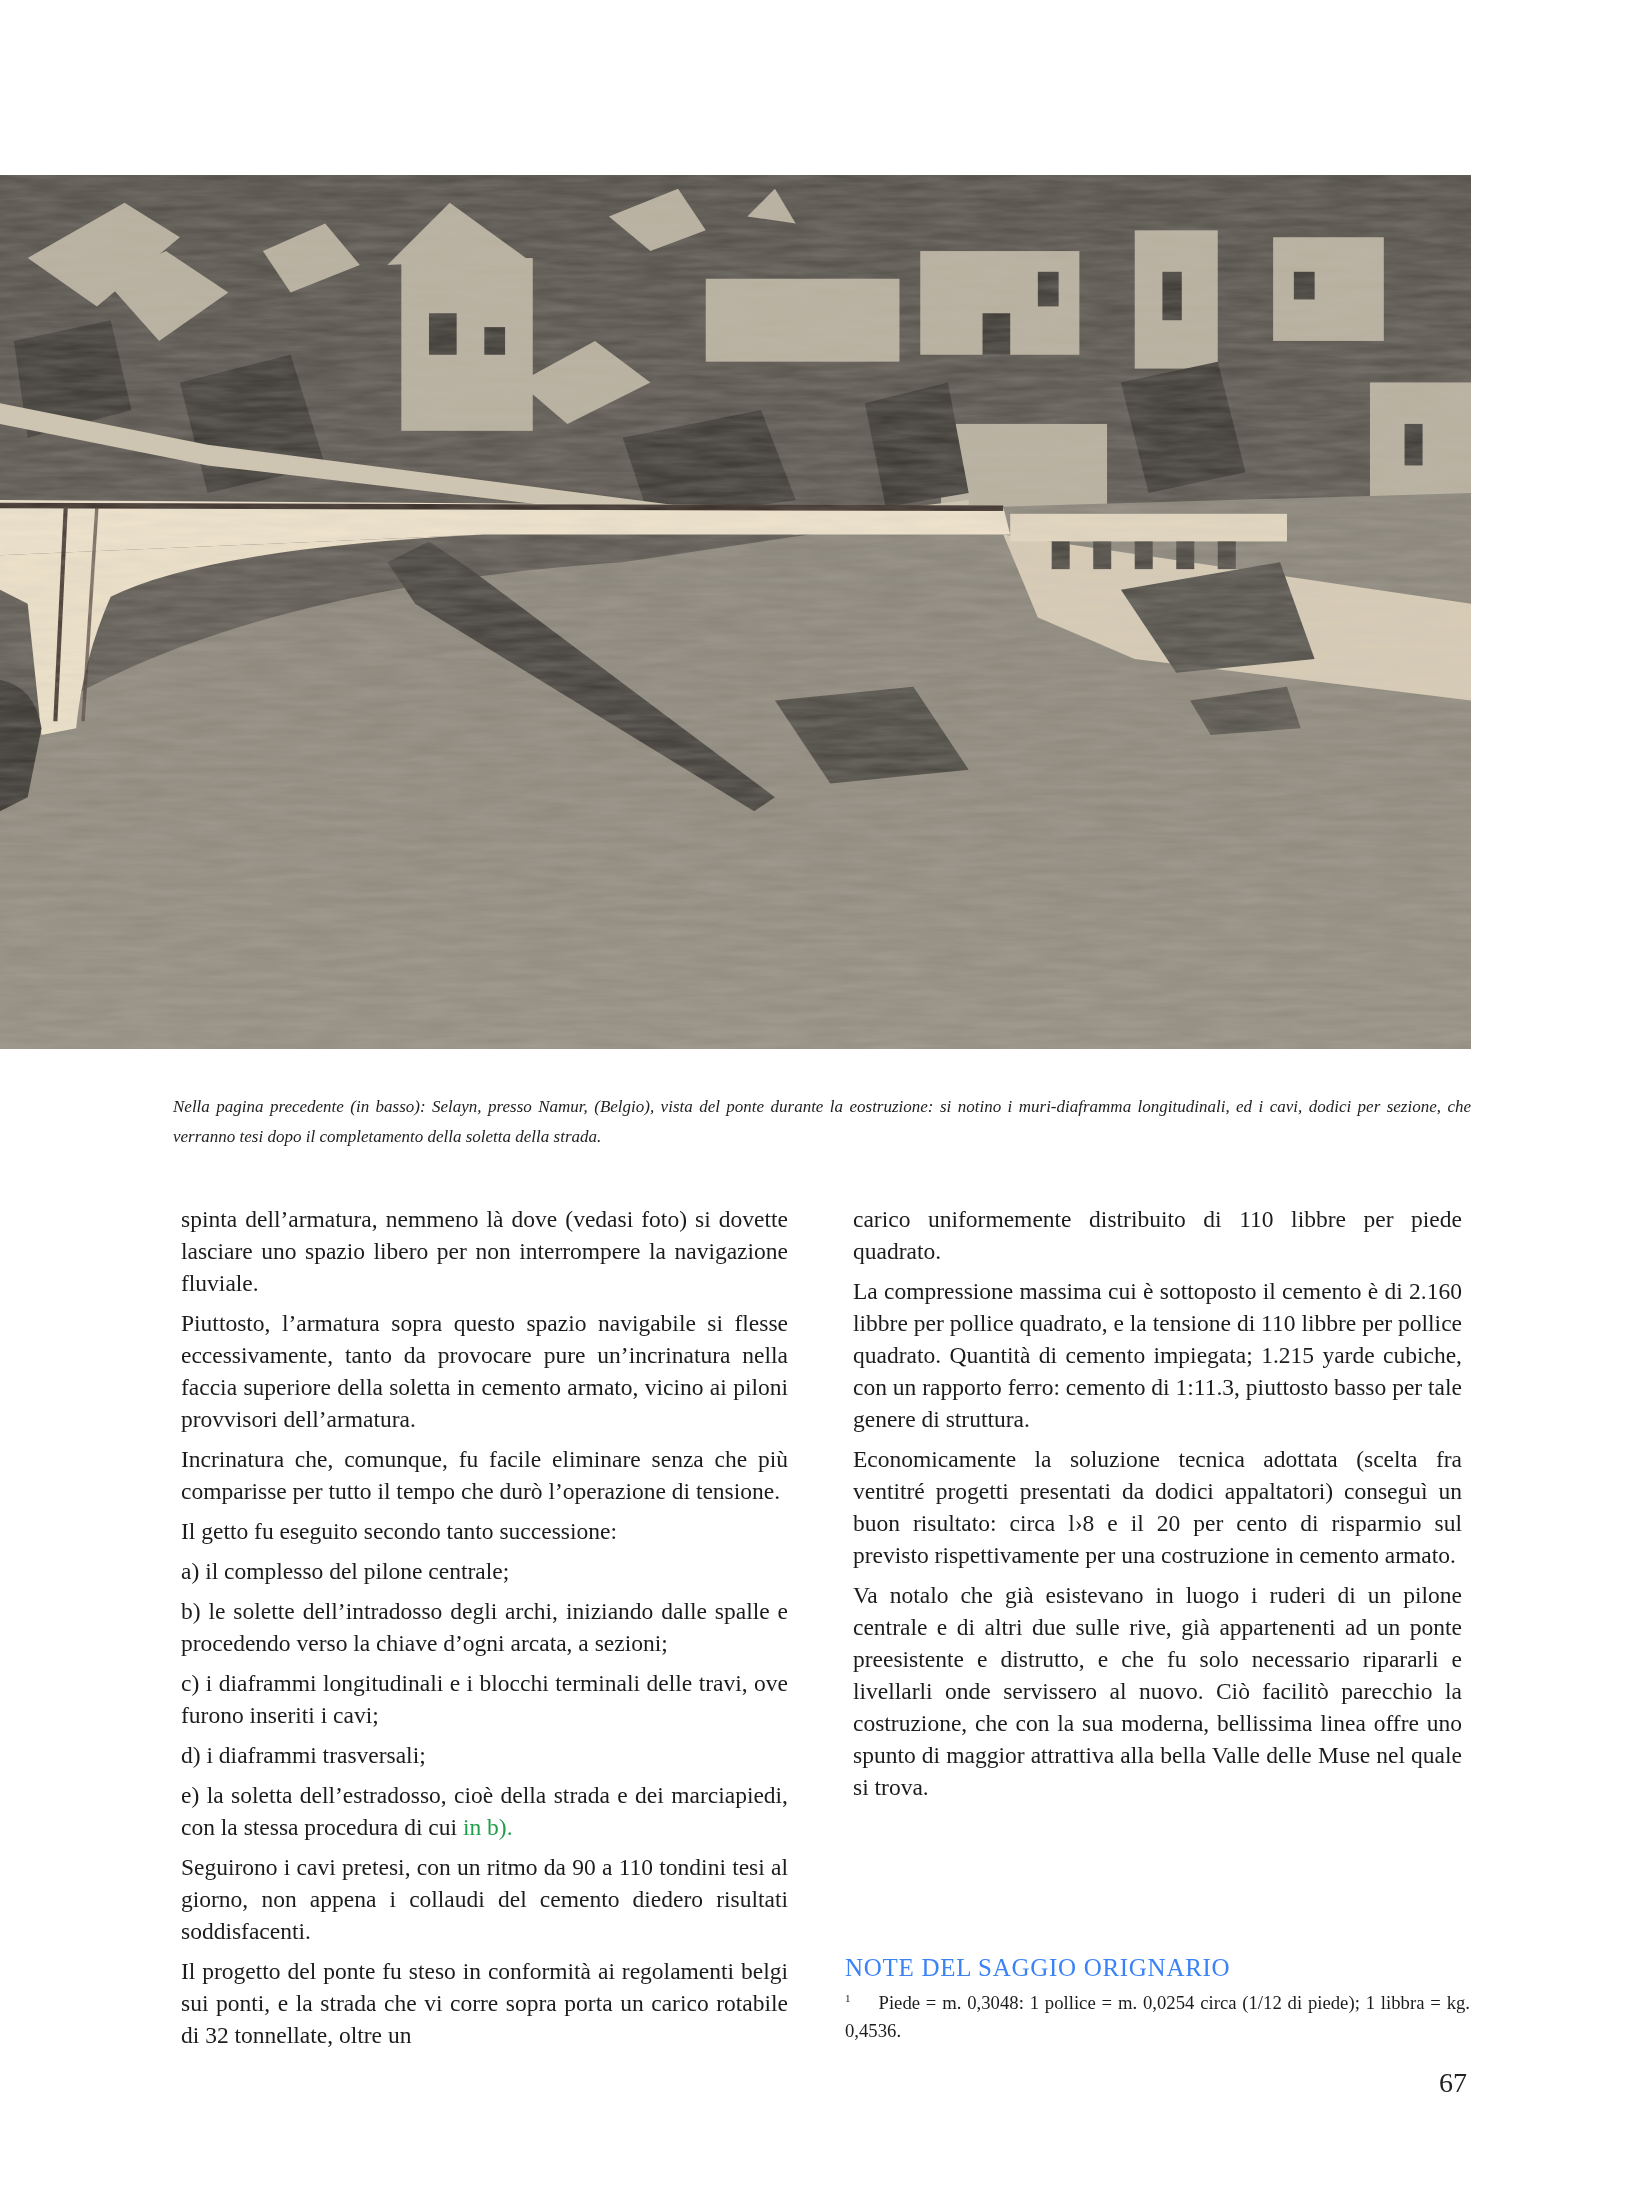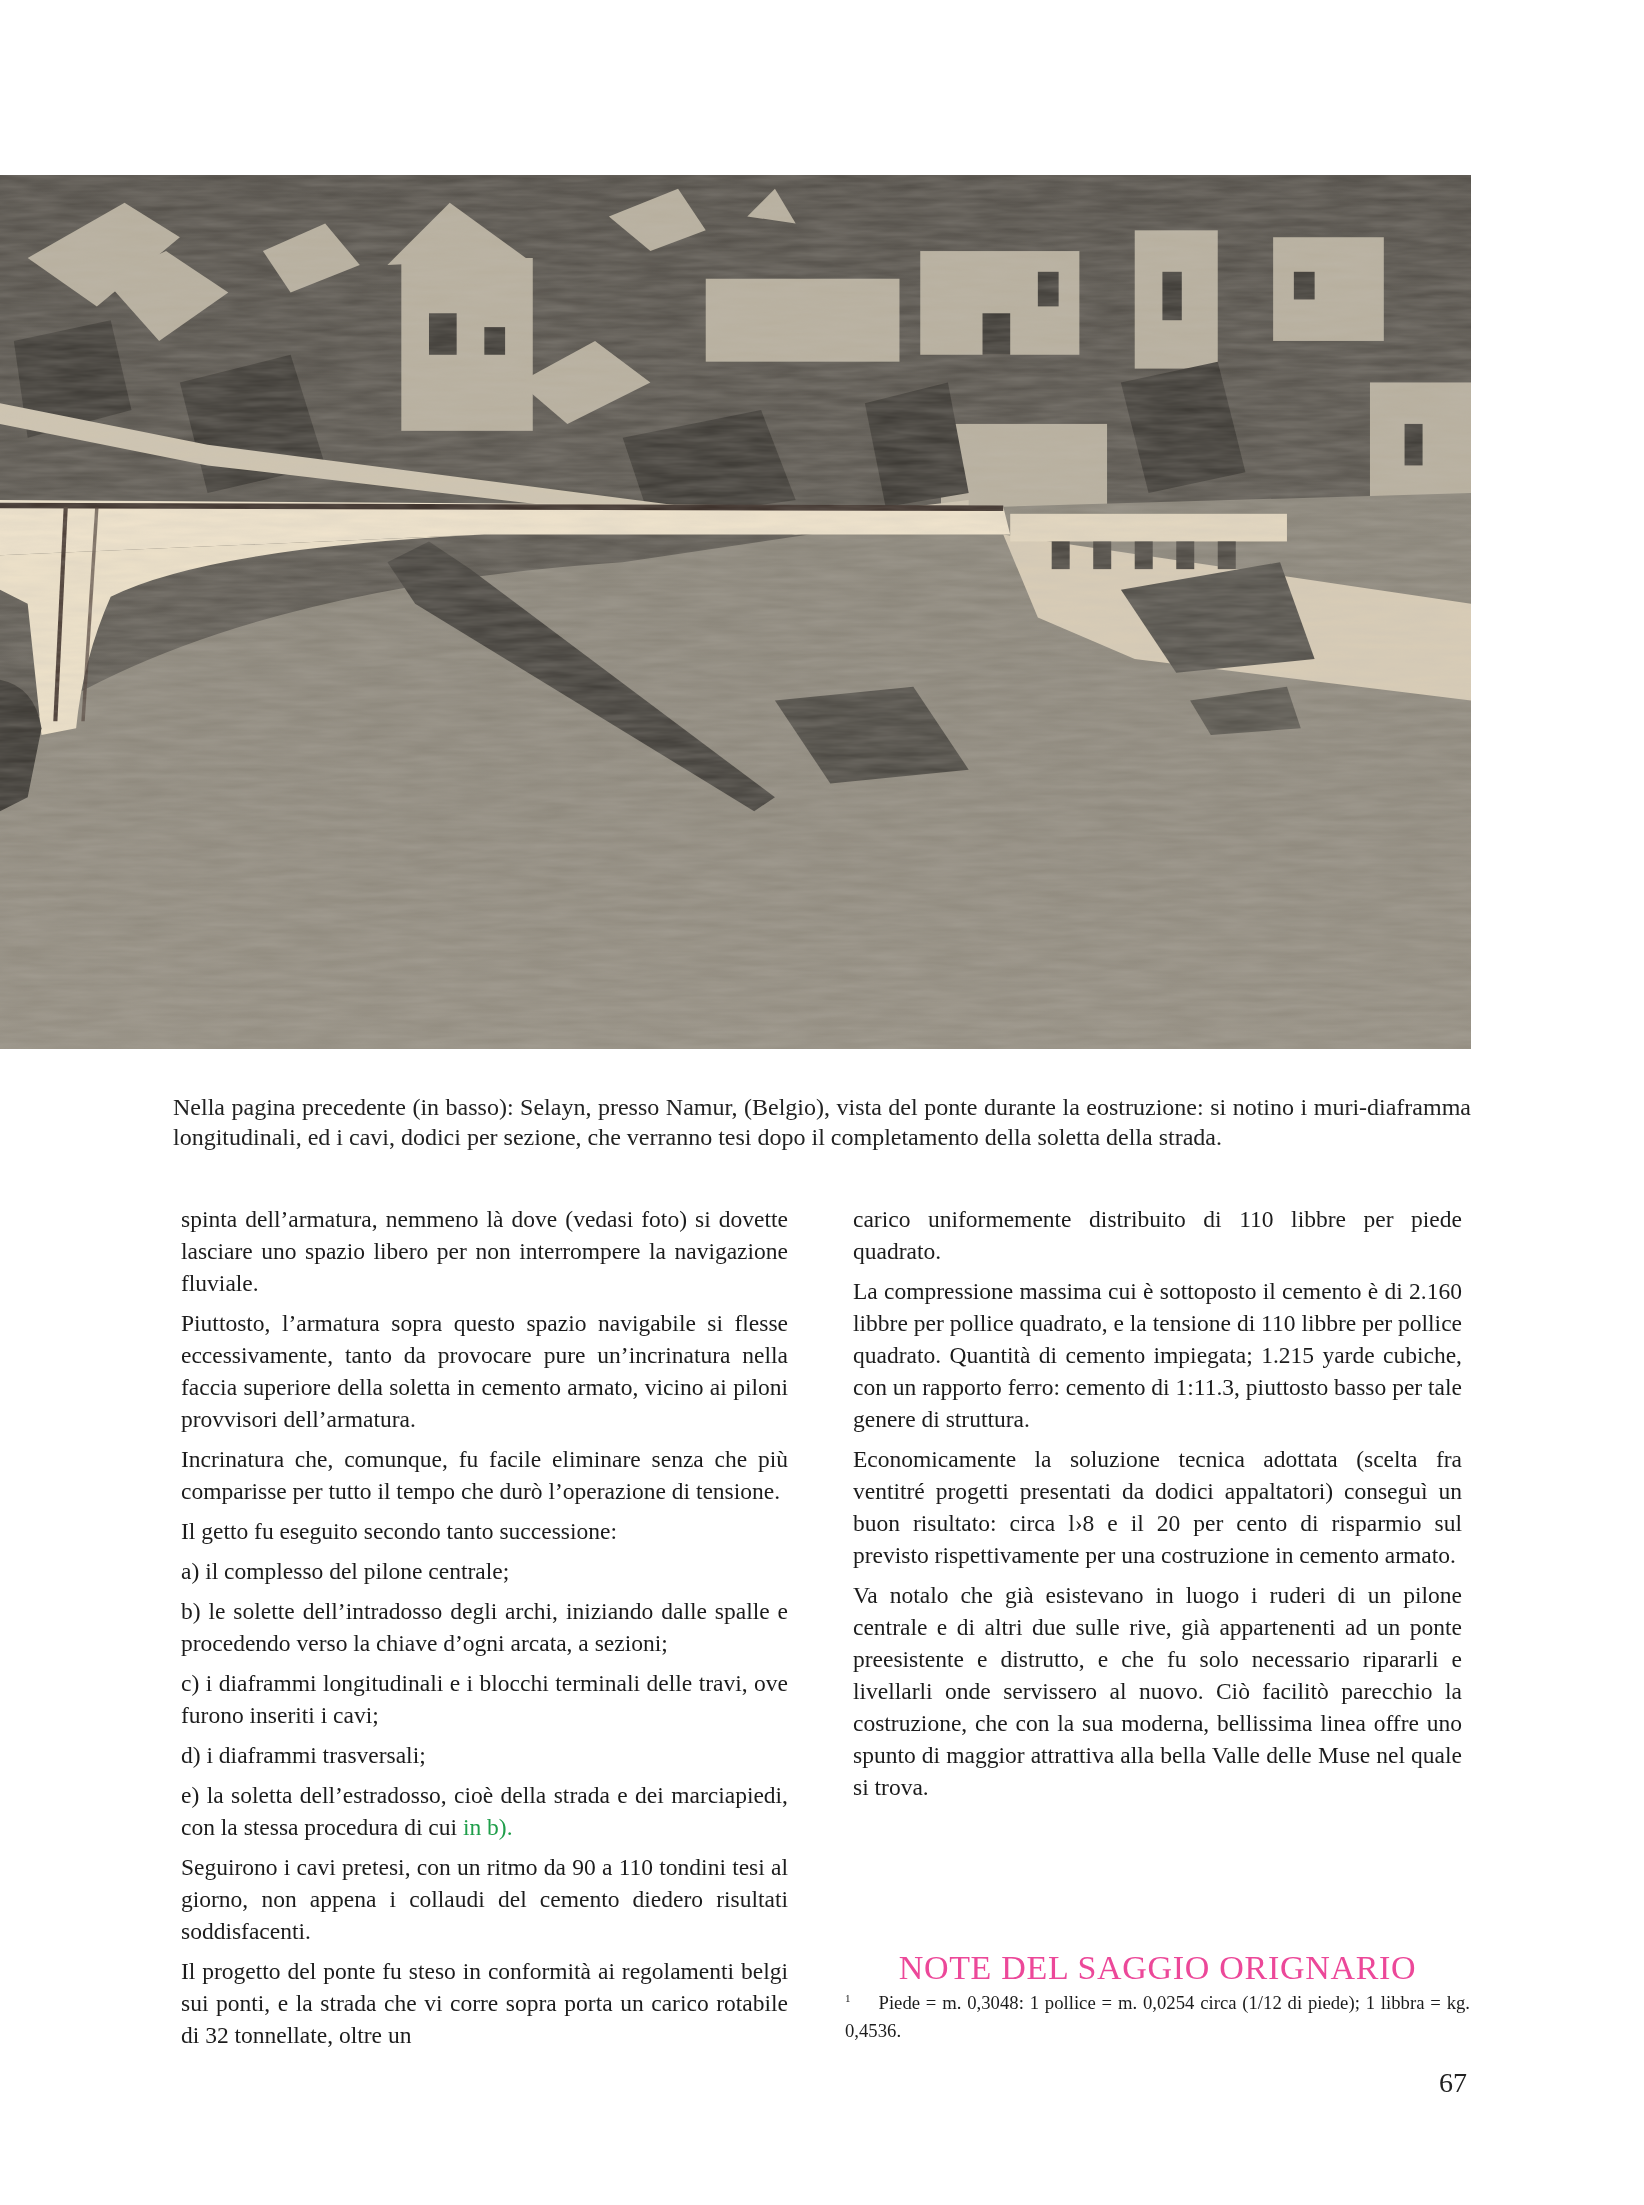--- a/index.html
+++ b/index.html
@@ -1,29 +1,29 @@
 <!DOCTYPE html>
 <html style="font-size:11px"><head>
 <meta charset="utf-8">
 <style>
   html, body { margin: 0; padding: 0; background: #ffffff; }
   body { width: 1645px; height: 2205px; position: relative; overflow: hidden;
          font-family: "Liberation Serif", "DejaVu Serif", serif; color: #1a1a1a; }
   .photo { position: absolute; left: 0; top: 175px; width: 1471px; height: 874px; overflow: hidden; background: #8c877c; }
   .photo svg { display: block; width: 100%; height: 100%; }
   .caption { position: absolute; left: 173px; top: 1092px; width: 1298px;
-             font-size: 24px; line-height: 30px; text-align: justify; color: #222; }
+             font-style: italic; font-size: 17px; line-height: 30px; text-align: justify; color: #222; }
   .col { position: absolute; top: 1195px; width: 623px; font-size: 23.5px; line-height: 32px;
          text-align: justify; color: #1c1c1c; }
   .col p { margin: 8px; }
   .col-left { left: 173px; }
   .col-right { left: 845px; width: 625px; }
   .green { color: #1f9e4a; }
   .notes { position: absolute; left: 845px; top: 1952px; width: 625px; }
-  .notes-title { font-size: 34px; letter-spacing: 0.7px; line-height: 32px; color: #ec4899; text-align: center; }
+  .notes-title { font-size: 25px; letter-spacing: 0.7px; line-height: 32px; color: #3b82f6; }
   .footnote { font-size: 18.7px; line-height: 28px; text-align: justify; color: #1c1c1c; }
   .footnote sup { font-size: 11px; vertical-align: 7px; margin-right: 28px; }
   .pagenum { position: absolute; left: 1439px; top: 2067px; font-size: 28px; color: #222; }
 </style>
 </head>
 <body>
 
 <div class="photo">
   <svg viewBox="0 0 2126 1264" preserveAspectRatio="none">
     <defs>

